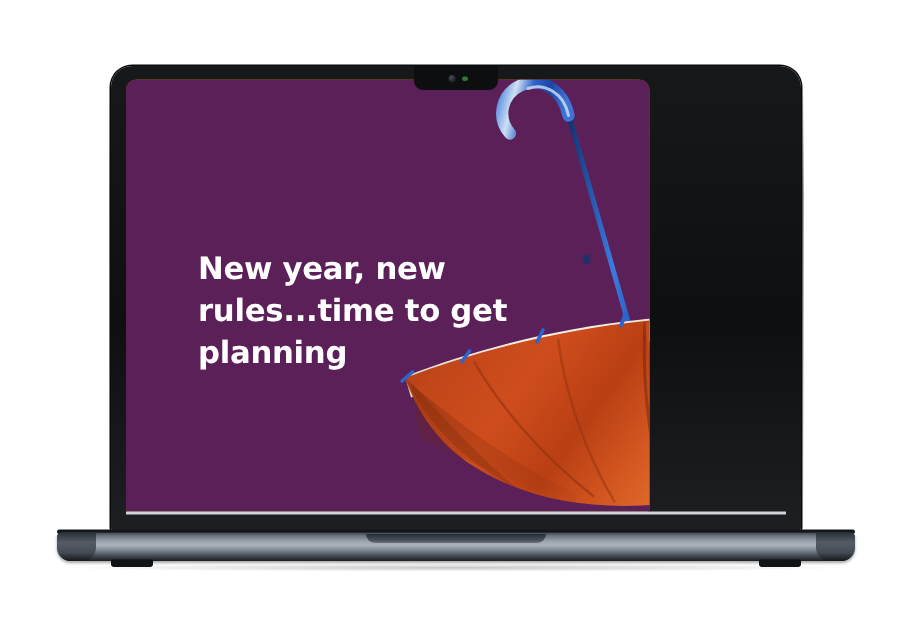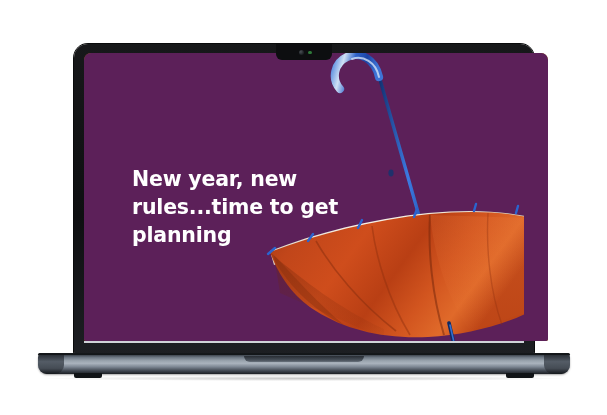--- a/index.html
+++ b/index.html
@@ -52,21 +52,21 @@
     height: 290px;
     background: linear-gradient(180deg, rgba(255,255,255,0) 0%, #9fa6ae 25%, #c8ced4 60%, rgba(255,255,255,0.15) 100%);
     border-radius: 2px;
   }
 
   
   #screen {
     position: absolute;
     left: 84px;
     top: 53px;
-    width: 464px;
+    width: 349px;
     height: 288px;
     border-radius: 7px 7px 2px 2px;
     overflow: hidden;
     background: #a16207;
   }
   #screen-bg {
     position: absolute;
     inset: 0;
     background: #5c2059;
   }

